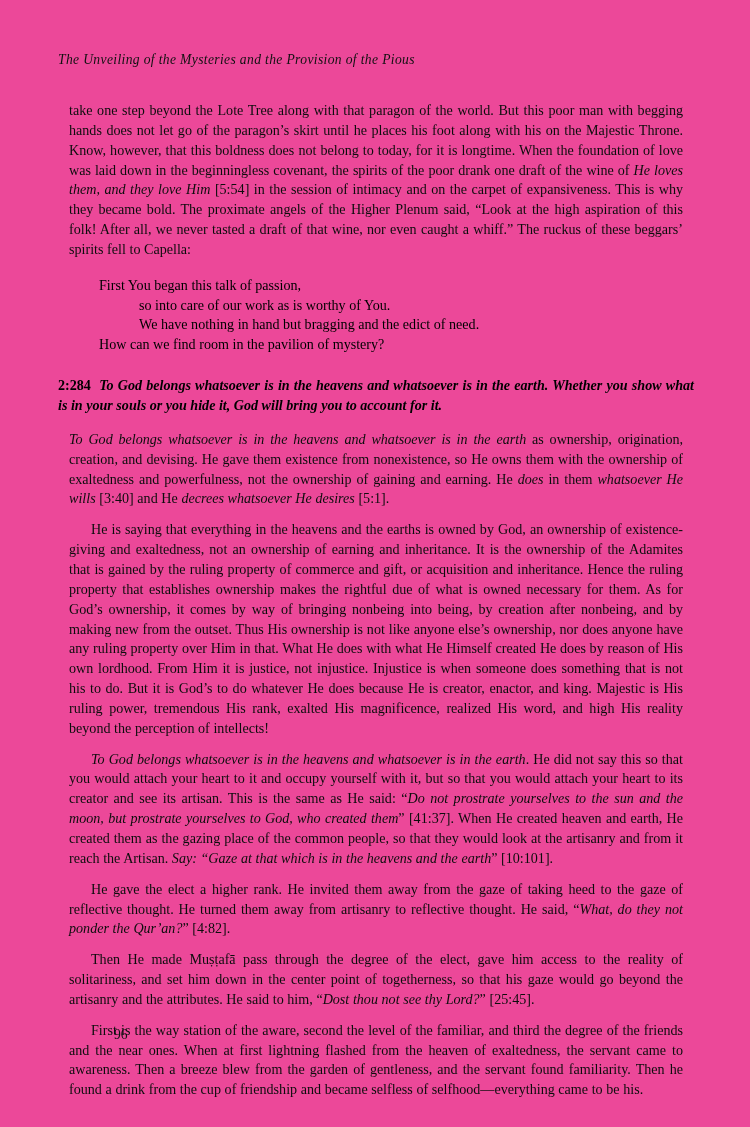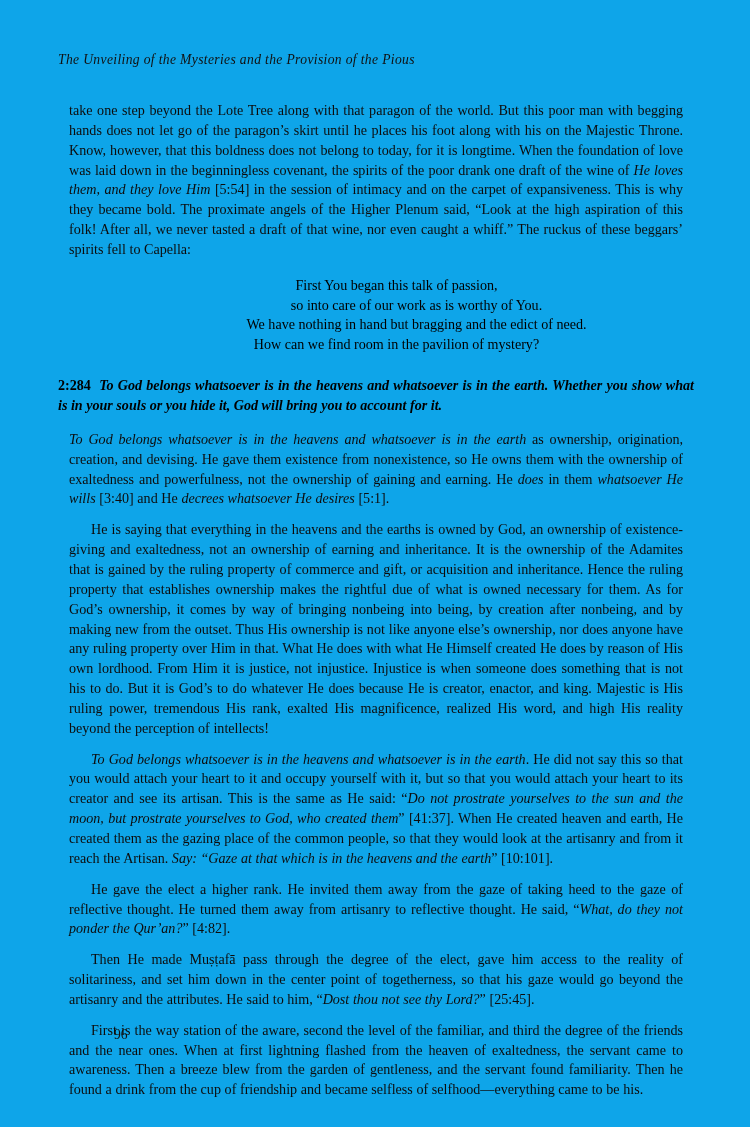--- a/index.html
+++ b/index.html
@@ -9,21 +9,21 @@
     background: #ffffff;
   }
   body {
     font-family: "Liberation Serif", "DejaVu Serif", serif;
     color: #000000;
   }
   .page {
     position: relative;
     width: 750px;
     height: 1127px;
-    background: #0ea5e9;
+    background: #ec4899;
     box-sizing: border-box;
     overflow: hidden;
   }
   .content {
     position: absolute;
     left: 58px;
     top: 0;
     width: 636px;
   }
   .running-head {
@@ -51,21 +51,20 @@
     text-indent: 22px;
   }
   p.para.first {
     text-indent: 0;
   }
   .verse-block {
     margin-top: 16px;
     margin-bottom: 16px;
     font-size: 14.1px;
     line-height: 19.85px;
-    text-align: center;
   }
   .verse-line {
     margin: 0;
     padding-left: 41px;
     white-space: pre-wrap;
   }
   .verse-line.in {
     padding-left: 81px;
   }
   .quran-heading {

